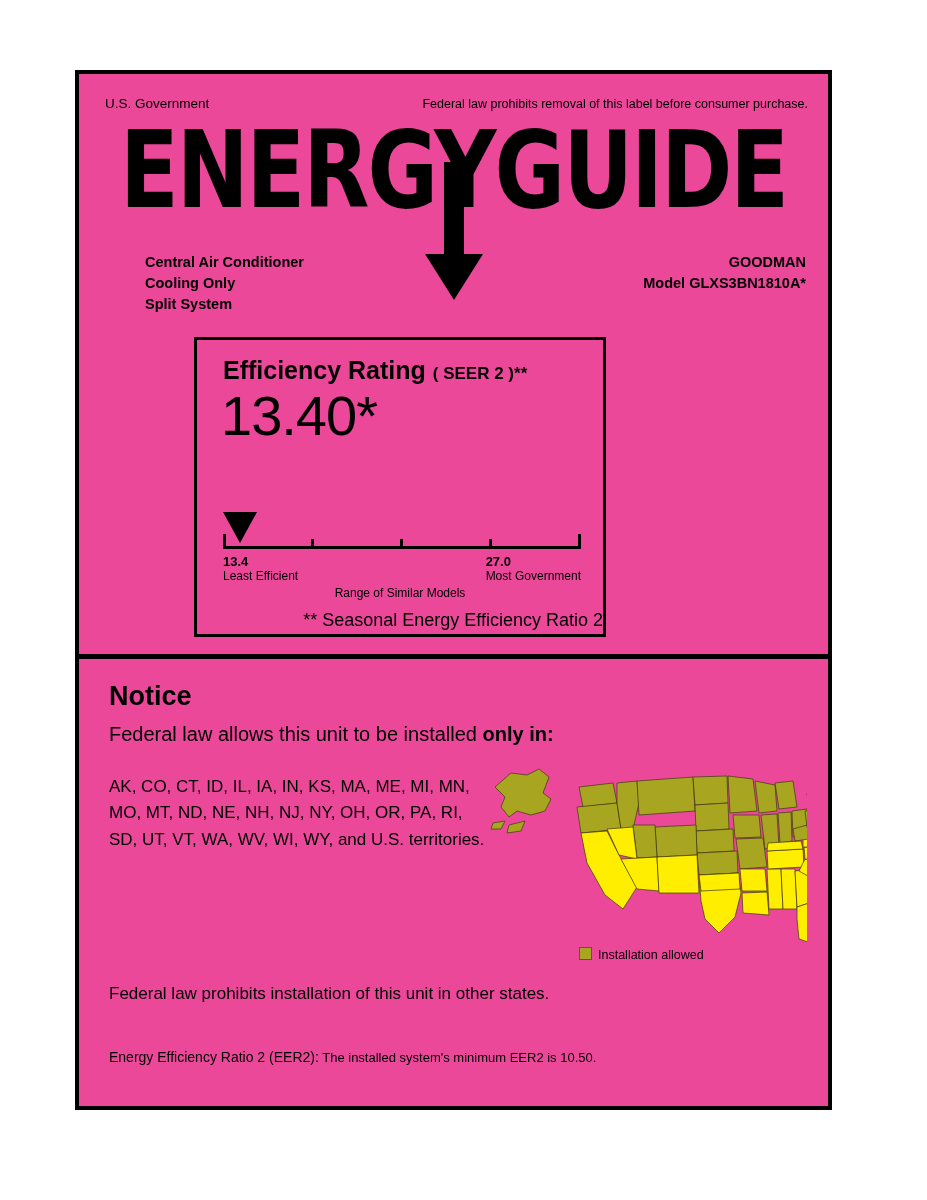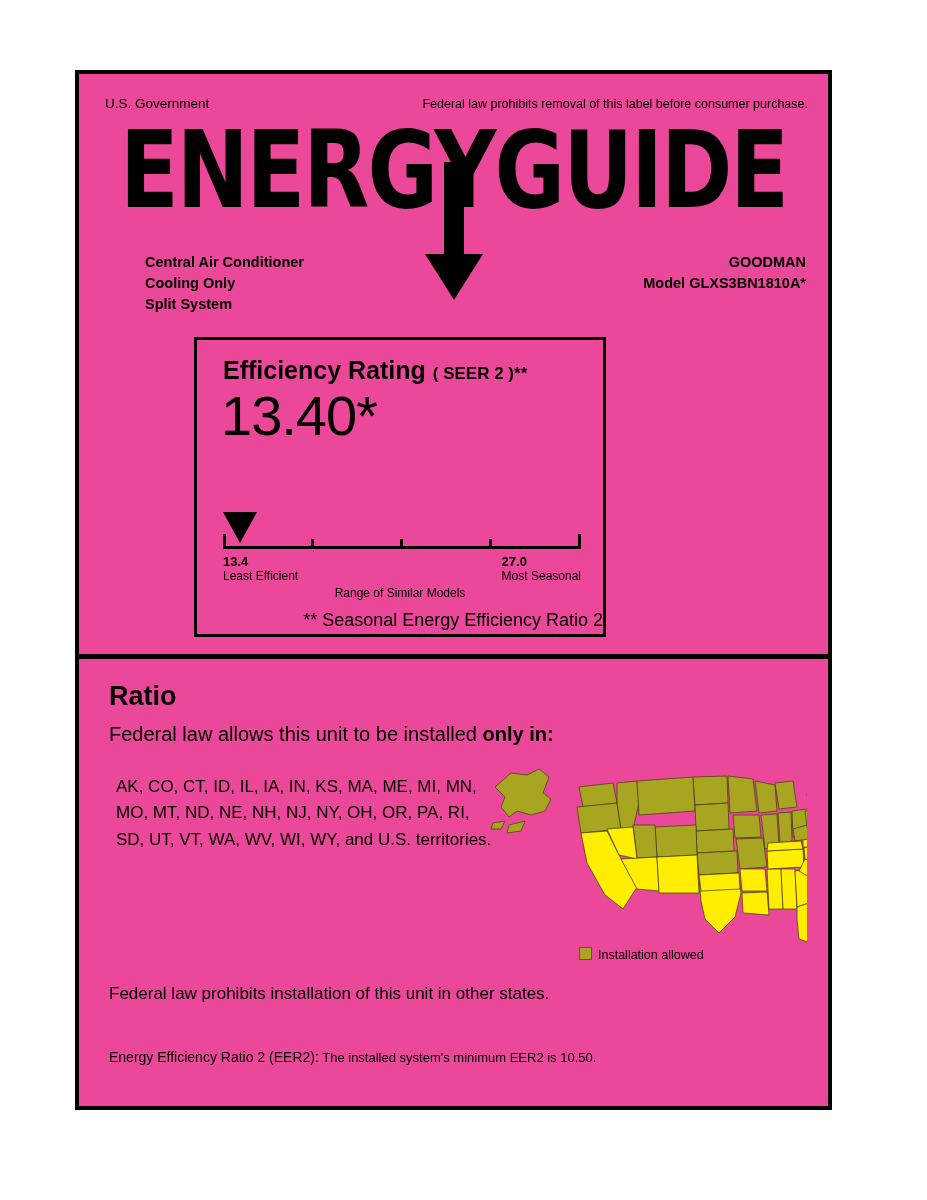--- a/index.html
+++ b/index.html
@@ -233,21 +233,20 @@
   }
   .notice-sub b { font-weight: bold; }
 
   .states-list {
     position: absolute;
     left: 30px;
     top: 115px;
     width: 380px;
     font-size: 17px;
     line-height: 1.55;
-    margin-left: 7px;
   }
 
   .map-wrap {
     position: absolute;
     left: 408px;
     top: 100px;
     width: 320px;
     height: 200px;
   }
   .legend {
@@ -324,35 +323,35 @@
         <div class="scale-tick" style="left:88px;"></div>
         <div class="scale-tick" style="left:177px;"></div>
         <div class="scale-tick" style="left:266px;"></div>
         <div class="scale-labels">
           <div class="scale-left">
             <div class="scale-num">13.4</div>
             <div class="scale-cap-text">Least Efficient</div>
           </div>
           <div class="scale-right">
             <div class="scale-num">27.0</div>
-            <div class="scale-cap-text">Most Seasonal</div>
+            <div class="scale-cap-text">Most Government</div>
           </div>
         </div>
       </div>
 
       <div class="range-text">Range of Similar Models</div>
       <div class="footnote-text">** Seasonal Energy Efficiency Ratio 2</div>
     </div>
 
 
   </div>
 
   <div class="bottom-section">
 
-    <div class="notice-title">Ratio</div>
+    <div class="notice-title">Notice</div>
 
     <div class="notice-sub">
       <span>Federal law allows this unit to be installed </span><b>only in:</b>
     </div>
 
     <div class="states-list">AK, CO, CT, ID, IL, IA, IN, KS, MA, ME, MI, MN, MO, MT, ND, NE, NH, NJ, NY, OH, OR, PA, RI, SD, UT, VT, WA, WV, WI, WY, and U.S. territories.</div>
 
     <div class="map-wrap">
       <svg viewBox="0 0 320 200" width="320" height="200">
         <g stroke="#3a3a10" stroke-width="0.7" fill="#A8A520">

